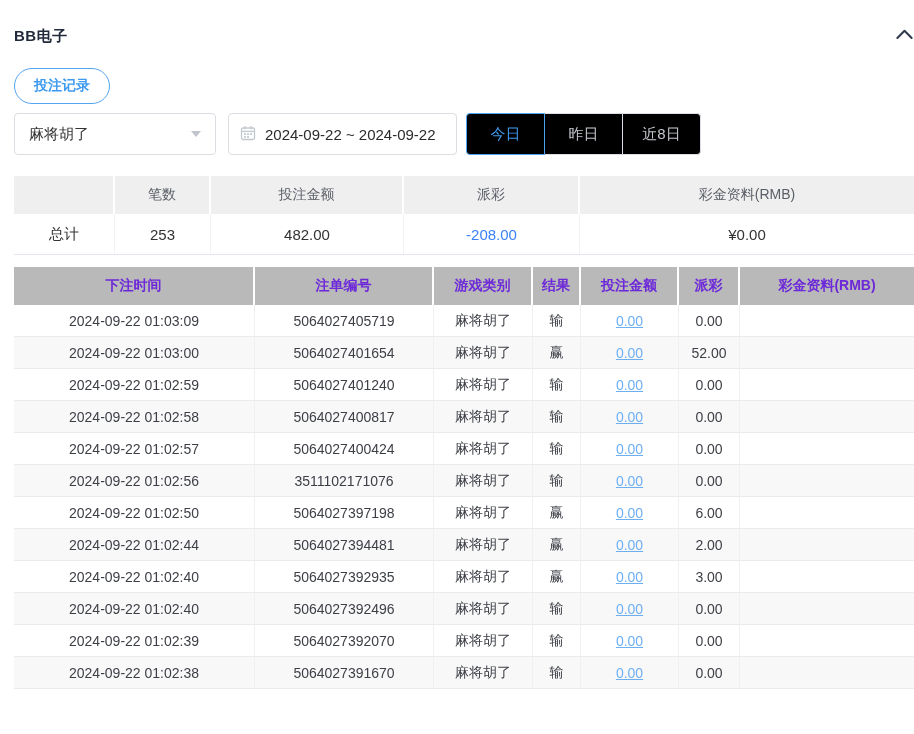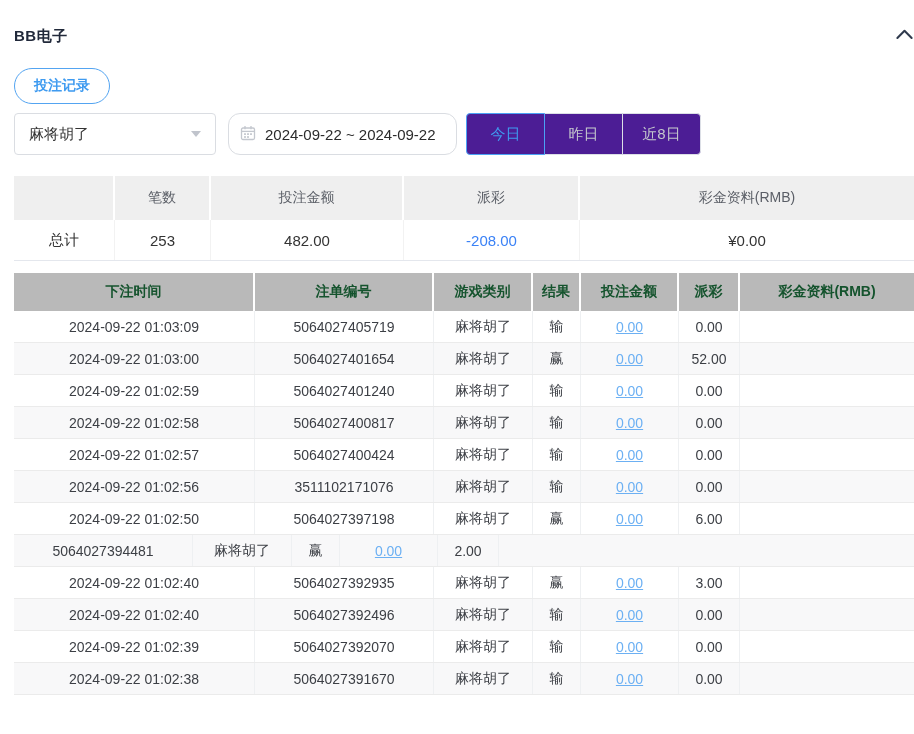--- a/index.html
+++ b/index.html
@@ -21,50 +21,50 @@
   .tab.active { border-color:#53a4f1; color:#3f9bf0; font-weight:bold; }
 
   
   .filters { margin-top:9px; display:flex; align-items:center; }
   .select { width:202px; height:42px; border:1px solid #dadde2; border-radius:4px;
     display:flex; align-items:center; justify-content:space-between;
     padding:0 14px; font-size:15px; color:#333; cursor:pointer; background:#fff; }
   .caret-down { width:0; height:0; border-left:5px solid transparent;
     border-right:5px solid transparent; border-top:6px solid #c0c4cc; }
   .date-input { margin-left:12px; width:229px; height:42px; border:1px solid #dadde2;
-    border-radius:12px; display:flex; align-items:center; gap:9px; padding:0 11px;
+    border-radius:4px; display:flex; align-items:center; gap:9px; padding:0 11px;
     font-size:15px; color:#2b2b2b; cursor:pointer; background:#fff; }
   .btn-group { margin-left:9px; display:flex; }
-  .qbtn { width:79px; height:42px; border:1px solid #dcdfe6; background:#4c1d95;
+  .qbtn { width:79px; height:42px; border:1px solid #dcdfe6; background:#000000;
     color:#c3c6cc; font-size:15px; display:flex; align-items:center;
     justify-content:center; cursor:pointer; margin-left:-1px; position:relative; }
   .qbtn:first-child { border-radius:4px 0 0 4px; margin-left:0; }
   .qbtn:last-child { border-radius:0 4px 4px 0; }
   .qbtn.active { border-color:#4ba2f5; color:#3f9bf0; z-index:1; }
   .search-btn { margin-left:8px; width:80px; height:42px; background:#5fadf3;
     color:#fff; border:none; border-radius:4px; font-size:15px; cursor:pointer; }
 
   
   .summary { margin-top:21px; width:900px; }
-  .shead { display:flex; height:44px; }
+  .shead { display:flex; height:38px; }
   .sh { background:#efefef; color:#5a5e66; font-size:14px; display:flex;
     align-items:center; justify-content:center; border-right:2px solid #fff; }
   .sh:last-child { border-right:none; }
   .srow { display:flex; height:41px; border-bottom:1px solid #e4e7ed; }
   .sc { font-size:15px; color:#333; display:flex; align-items:center;
     justify-content:center; border-right:1px solid #f2f2f2; }
   .sc:last-child { border-right:none; }
   .s0 { width:101px; } .s1 { width:96px; } .s2 { width:193px; }
   .s3 { width:176px; } .s4 { flex:1; }
   .neg { color:#3b82f6; }
 
   
   .table { margin-top:12px; width:900px; }
   .thead { display:flex; height:38px; }
-  .th { background:#b9b9b9; color:#14532d; font-weight:bold; font-size:14px;
+  .th { background:#b9b9b9; color:#6d28d9; font-weight:bold; font-size:14px;
     display:flex; align-items:center; justify-content:center;
     border-right:2px solid #fff; }
   .th:last-child { border-right:none; }
   .trow { display:flex; height:32px; background:#fff; border-bottom:1px solid #ebebeb; }
   .trow.alt { background:#f8f8f9; }
   .td { font-size:14px; color:#3c3f45; display:flex; align-items:center;
     justify-content:center; border-right:1px solid #eef0f2; }
   .td:last-child { border-right:none; }
   .c0 { width:241px; } .c1 { width:179px; } .c2 { width:99px; }
   .c3 { width:48px; } .c4 { width:98px; } .c5 { width:61px; } .c6 { flex:1; }
@@ -227,20 +227,21 @@
     <div class="td c2">麻将胡了</div>
     <div class="td c3">赢</div>
     <div class="td c4">
       <a class="amount-link">0.00</a>
     </div>
     <div class="td c5">6.00</div>
     <div class="td c6"></div>
   </div>
 
   <div class="trow alt">
+    <div class="td c0">2024-09-22 01:02:44</div>
     <div class="td c1">5064027394481</div>
     <div class="td c2">麻将胡了</div>
     <div class="td c3">赢</div>
     <div class="td c4">
       <a class="amount-link">0.00</a>
     </div>
     <div class="td c5">2.00</div>
     <div class="td c6"></div>
   </div>
 

